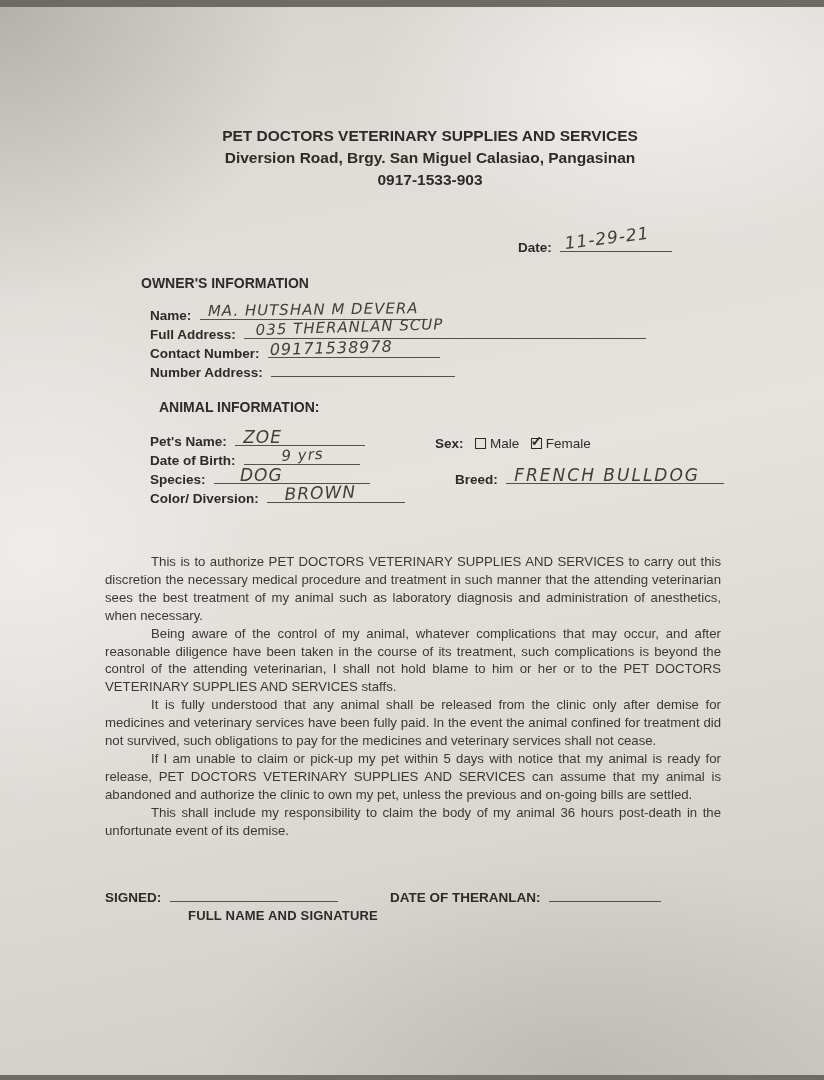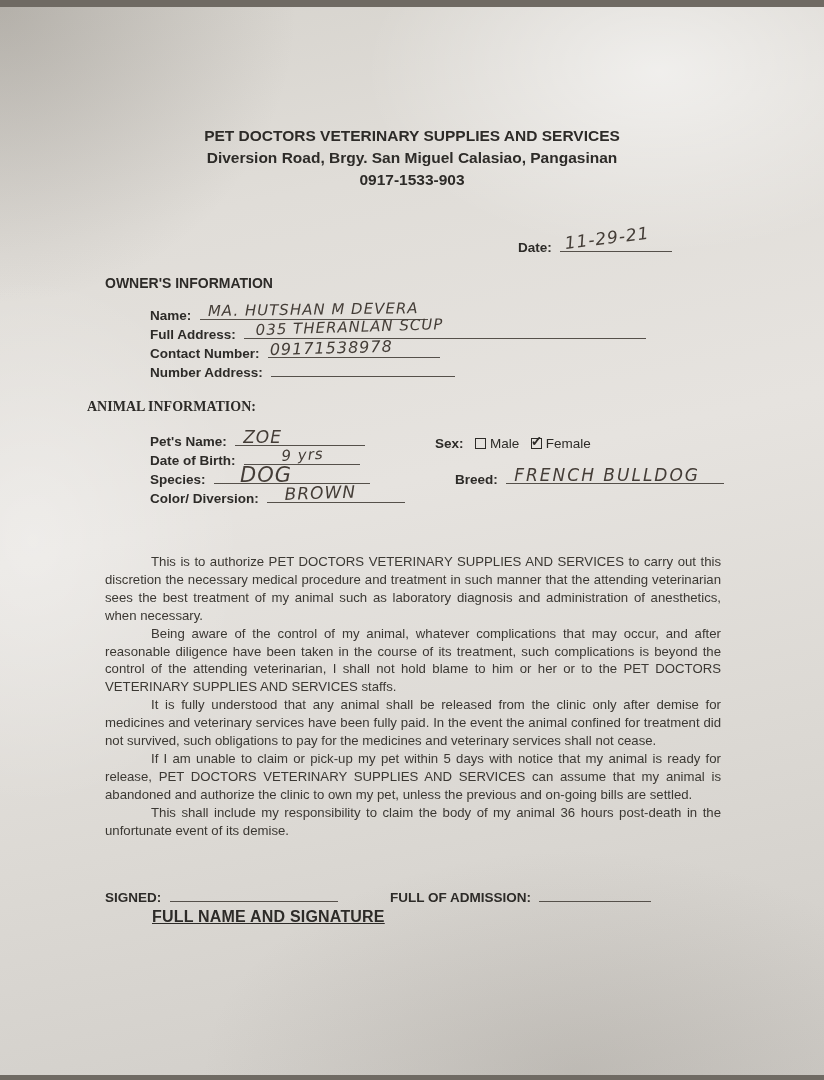--- a/index.html
+++ b/index.html
@@ -13,21 +13,21 @@
   .paper{
     position:absolute;left:0;right:0;top:7px;bottom:5px;
     background:
       radial-gradient(ellipse 420px 260px at 80% 6%, rgba(255,255,255,0.55), transparent 70%),
       radial-gradient(ellipse 300px 380px at 4% 50%, rgba(255,255,255,0.35), transparent 70%),
       radial-gradient(circle at 0% 0%, rgba(92,86,78,0.28), transparent 22%),
       radial-gradient(ellipse 500px 300px at 70% 100%, rgba(120,114,106,0.22), transparent 75%),
       linear-gradient(168deg,#d6d3cd 0%,#e0ddd8 20%,#e6e3df 45%,#dcd9d4 70%,#cfccc7 100%);
   }
   .abs{position:absolute;}
-  .b{font-weight:700;color:#2d2b28;}
+  .b{font-weight:700;color:#2d2b28;padding-left:36px;}
   .header{left:0;right:0;top:118px;text-align:center;line-height:22px;font-size:15.5px;}
   .lbl{font-weight:700;color:#2d2b28;font-size:13.5px;}
   .row{height:19px;line-height:19px;white-space:nowrap;}
   .fill-line{
     display:inline-block;position:relative;
     border-bottom:1.4px solid #55504a;
     height:14px;vertical-align:baseline;margin-left:4px;
   }
   .hand{
     position:absolute;bottom:-2px;left:8px;
@@ -41,21 +41,21 @@
   .paras{left:105px;width:616px;top:546px;color:#3b3833;font-size:13.2px;line-height:17.9px;text-align:justify;}
   .paras p{margin:0;text-indent:46px;}
   .cb{
     width:9px;height:9px;border:1.5px solid #2d2b28;
     display:inline-block;vertical-align:-1px;margin:0 4px 0 7px;position:relative;
   }
   .cb.checked::after{
     content:"\2713";
     position:absolute;left:-1px;top:-7px;font-size:14px;color:#2d2b28;font-weight:700;
   }
-  .sub-caption{font-size:16px;letter-spacing:0.2px;text-decoration:underline;}
+  .sub-caption{font-size:13px;letter-spacing:0.2px;}
 </style>
 </head>
 <body>
 
 <div class="paper">
 
   <div class="abs header b">
     <div>PET DOCTORS VETERINARY SUPPLIES AND SERVICES</div>
     <div>Diversion Road, Brgy. San Miguel Calasiao, Pangasinan</div>
     <div>0917-1533-903</div>
@@ -90,39 +90,39 @@
       </span>
     </div>
     <div class="row">
       <span class="lbl">Number Address:</span>
       <span class="fill-line" style="width:184px;">
         <span class="hand"></span>
       </span>
     </div>
   </div>
 
-  <div class="abs b section-title" style="left:87px;top:392px;font-family:Liberation Serif, serif;">ANIMAL INFORMATION:</div>
+  <div class="abs b section-title" style="left:123px;top:392px;">ANIMAL INFORMATION:</div>
 
   <div class="abs" style="left:150px;top:424px;">
     <div class="row">
       <span class="lbl">Pet's Name:</span>
       <span class="fill-line" style="width:130px;">
         <span class="hand" style="font-size:17px;">ZOE</span>
       </span>
     </div>
     <div class="row">
       <span class="lbl">Date of Birth:</span>
       <span class="fill-line" style="width:116px;">
         <span class="hand" style="left:38px;transform:rotate(-3deg);">9 yrs</span>
       </span>
     </div>
     <div class="row">
       <span class="lbl">Species:</span>
       <span class="fill-line" style="width:156px;">
-        <span class="hand" style="font-size:21px;left:26px;">DOG</span>
+        <span class="hand" style="font-size:17px;left:26px;">DOG</span>
       </span>
     </div>
     <div class="row">
       <span class="lbl">Color/ Diversion:</span>
       <span class="fill-line" style="width:138px;">
         <span class="hand" style="font-size:17px;left:18px;transform:rotate(-2deg);">BROWN</span>
       </span>
     </div>
   </div>
 
@@ -148,17 +148,17 @@
     <p>This shall include my responsibility to claim the body of my animal 36 hours post-death in the unfortunate event of its demise.</p>
   </div>
 
   <div class="abs row" style="left:105px;top:880px;">
     <span class="lbl">SIGNED:</span>
     <span class="fill-line" style="width:168px;"></span>
   </div>
   <div class="abs b sub-caption" style="left:152px;top:901px;">FULL NAME AND SIGNATURE</div>
 
   <div class="abs row" style="left:390px;top:880px;">
-    <span class="lbl">FULL OF ADMISSION:</span>
+    <span class="lbl">DATE OF THERANLAN:</span>
     <span class="fill-line" style="width:112px;"></span>
   </div>
 
 </div>
 
 </body></html>

